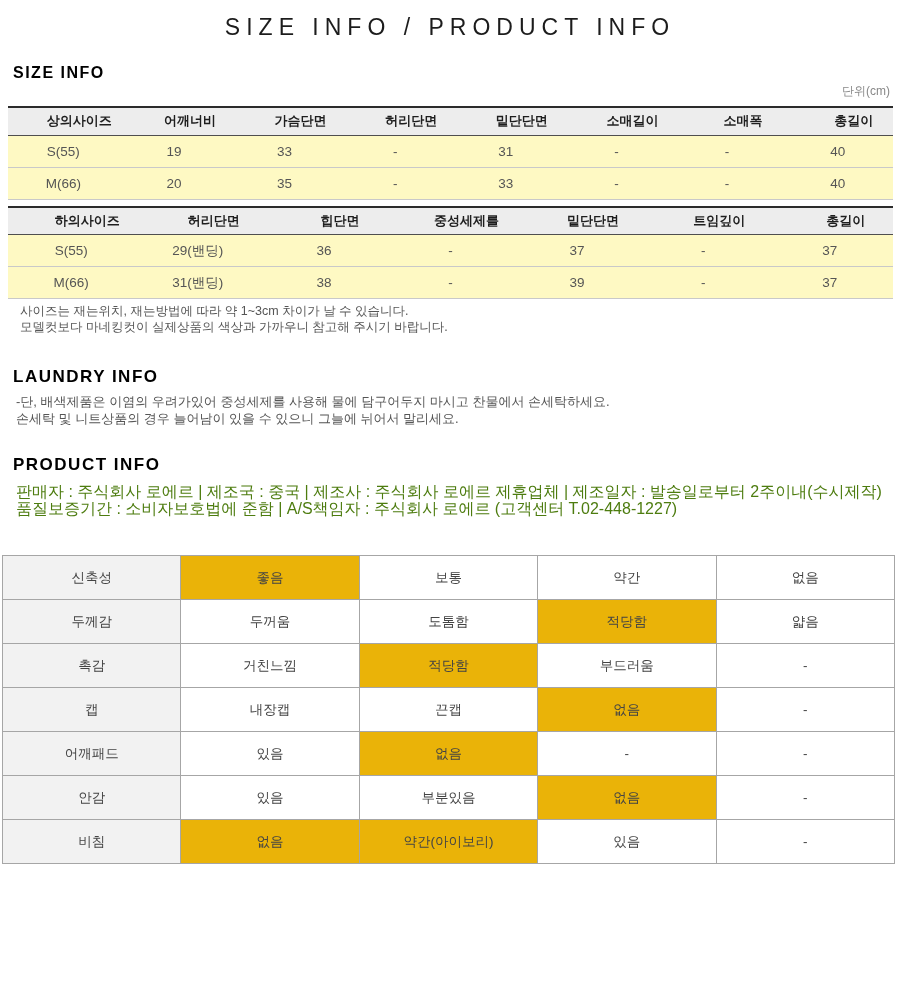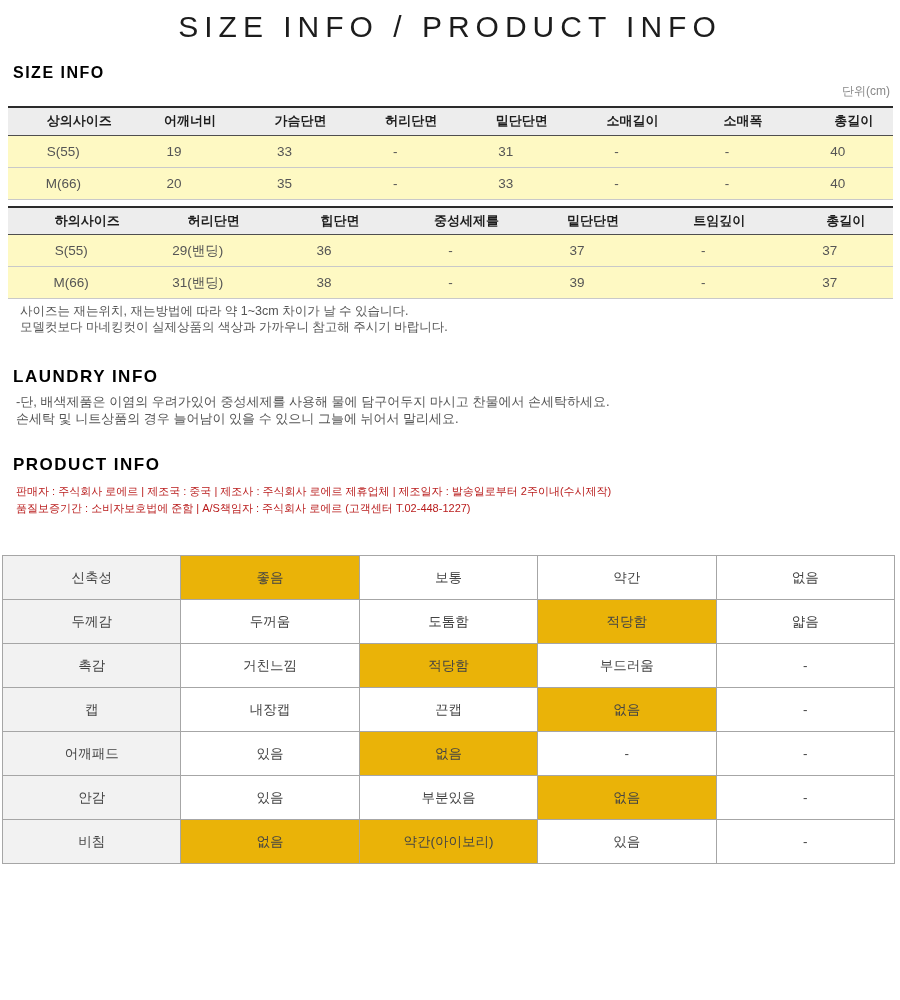--- a/index.html
+++ b/index.html
@@ -6,21 +6,21 @@
   html,body { background:#ffffff; }
   body {
     width:900px; height:1000px;
     font-family:"Liberation Sans","DejaVu Sans",sans-serif;
     color:#222;
   }
   .page { width:900px; height:1000px; padding-top:14px; overflow:hidden; position:relative; }
 
   .main-title {
     text-align:center;
-    font-size:30px;
+    font-size:23px;
     font-weight:400;
     letter-spacing:6px;
     color:#1c1c1c;
     line-height:26px;
   }
 
   .section-heading {
     font-size:16px;
     font-weight:700;
     letter-spacing:1.5px;
@@ -73,21 +73,21 @@
 
   .size-notes { margin-top:4px; margin-left:20px; }
   .size-note-line { font-size:12.5px; color:#555; line-height:16px; }
 
   .laundry-heading { margin-top:32px; font-size:17px; }
   .text-block { margin-top:7px; margin-left:16px; }
   .text-line { font-size:13px; color:#555; line-height:16.5px; }
 
   .product-heading { margin-top:28px; font-size:17px; }
   .product-text { margin-top:8px; }
-  .product-text .text-line { font-size:11px; line-height:17px; color:#b91c1c; }
+  .product-text .text-line { font-size:16px; line-height:17px; color:#4d7c0f; }
 
   table.attr-table {
     width:893px;
     margin-left:2px;
     margin-top:38px;
     border-collapse:collapse;
     table-layout:fixed;
   }
   table.attr-table td {
     border:1px solid #a6a6a6;

